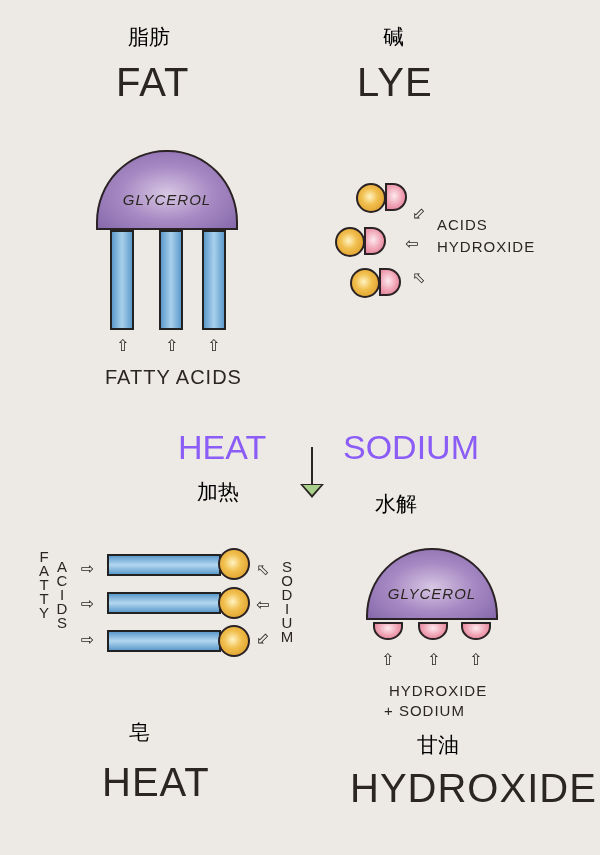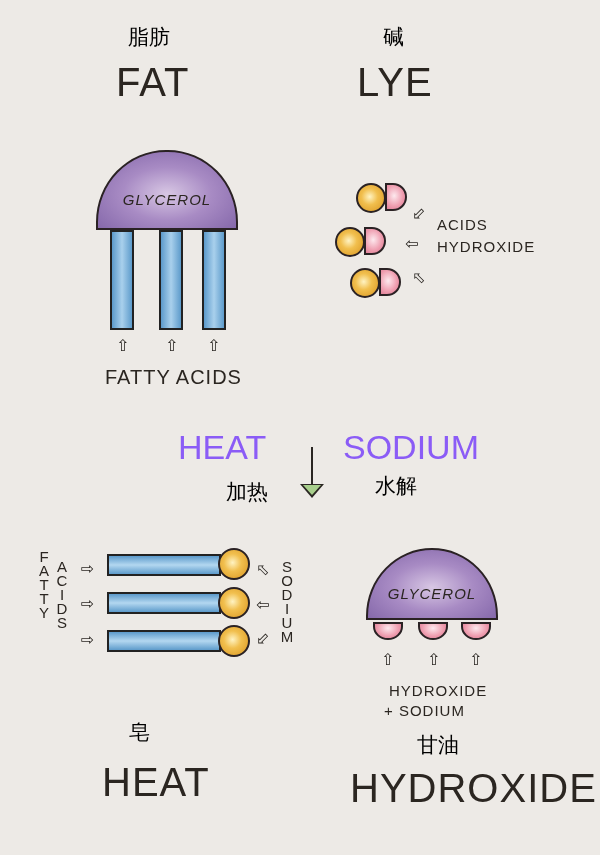--- a/index.html
+++ b/index.html
@@ -46,26 +46,26 @@
 <div class="abs oh" style="left:364px;top:227px;width:22px;height:28px;"></div>
 <div class="abs na" style="left:350px;top:268px;width:30px;height:30px;"></div>
 <div class="abs oh" style="left:379px;top:268px;width:22px;height:28px;"></div>
 <div class="abs arrow" style="left:412px;top:206px;transform:rotate(-45deg);">⇦</div>
 <div class="abs arrow" style="left:405px;top:236px;">⇦</div>
 <div class="abs arrow" style="left:412px;top:270px;transform:rotate(45deg);">⇦</div>
 <div class="abs small" style="left:437px;top:217px;">ACIDS</div>
 <div class="abs small" style="left:437px;top:239px;">HYDROXIDE</div>
 
 <div class="abs mid" style="left:178px;top:430px;">HEAT</div>
-<div class="abs zh" style="left:197px;top:482px;margin-left:29px;">加热</div>
+<div class="abs zh" style="left:197px;top:482px;">加热</div>
 <div class="abs" style="left:311px;top:447px;width:2px;height:38px;background:#2a2622;"></div>
 <div class="abs" style="left:300px;top:484px;width:0;height:0;border-left:12px solid transparent;border-right:12px solid transparent;border-top:14px solid #2a2622;"></div>
 <div class="abs" style="left:303px;top:485px;width:0;height:0;border-left:9px solid transparent;border-right:9px solid transparent;border-top:10px solid #a8cf8c;"></div>
 <div class="abs mid" style="left:343px;top:430px;">SODIUM</div>
-<div class="abs zh" style="left:375px;top:476px;">水解</div>
+<div class="abs zh" style="left:375px;top:494px;">水解</div>
 
 <div class="abs" style="left:37px;top:550px;">
   <div class="vtext">F</div>
   <div class="vtext">A</div>
   <div class="vtext">T</div>
   <div class="vtext">T</div>
   <div class="vtext">Y</div>
 </div>
 <div class="abs" style="left:55px;top:560px;">
   <div class="vtext">A</div>

